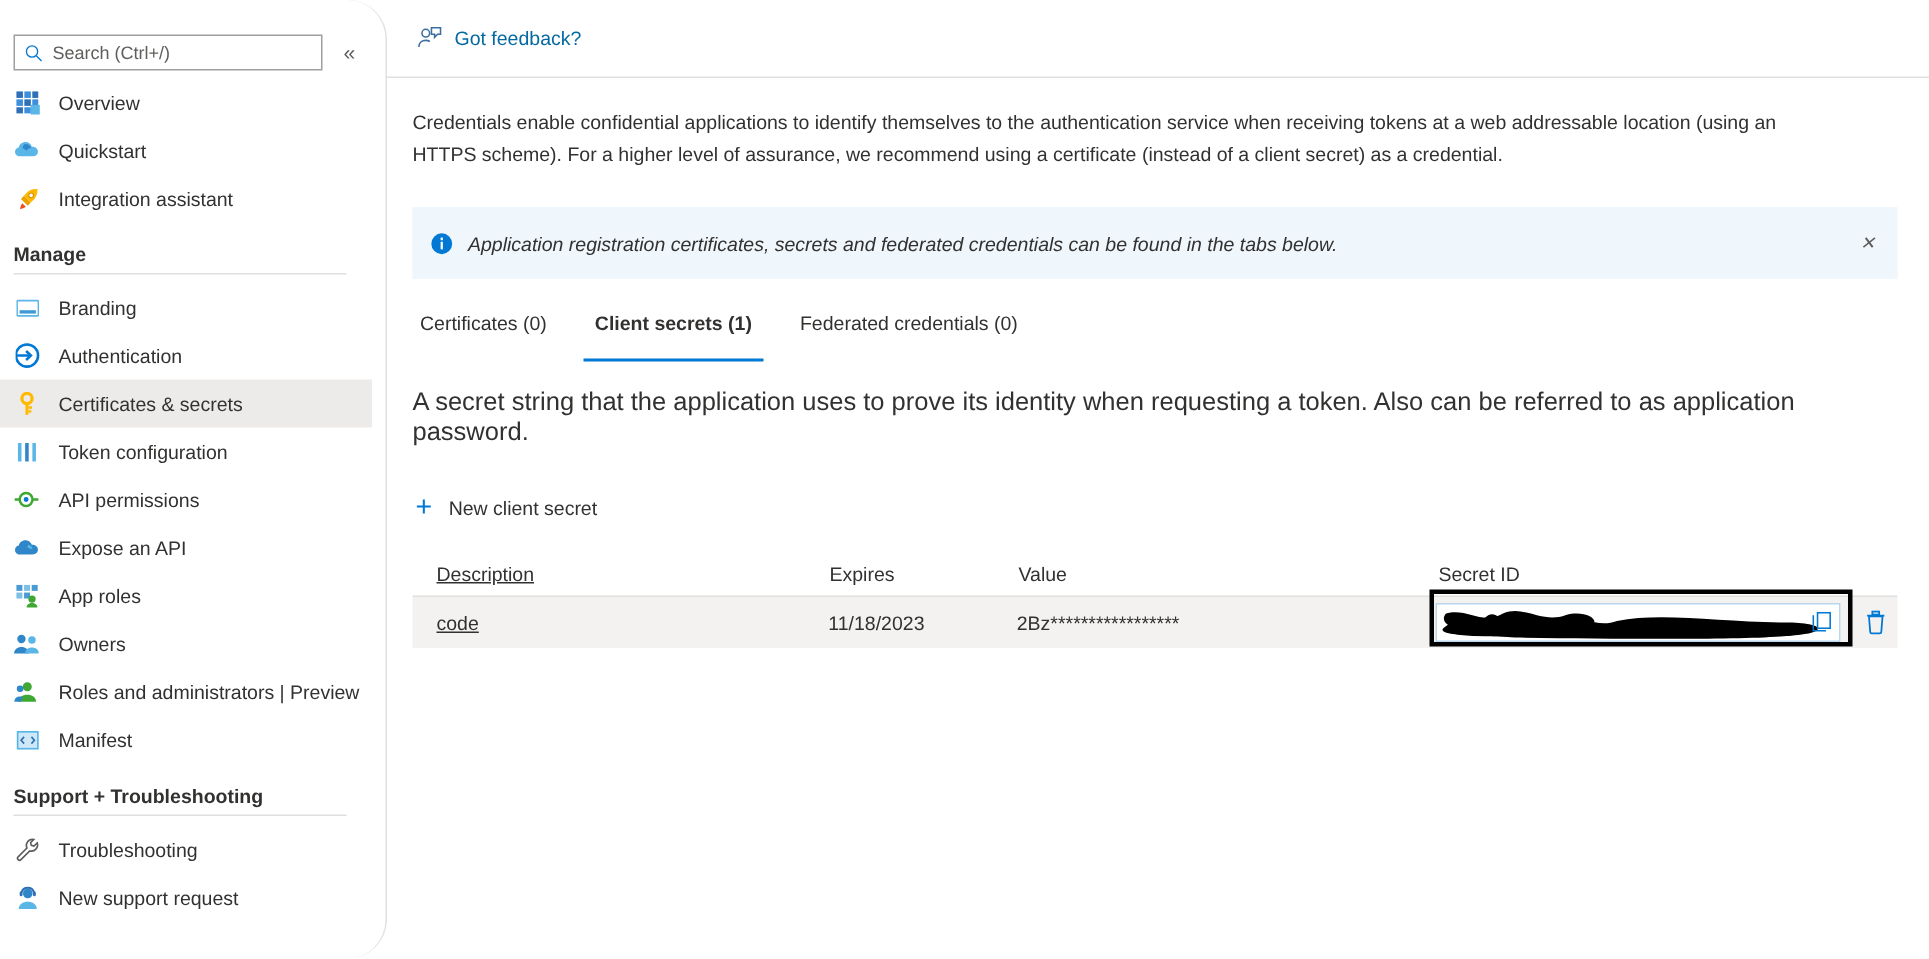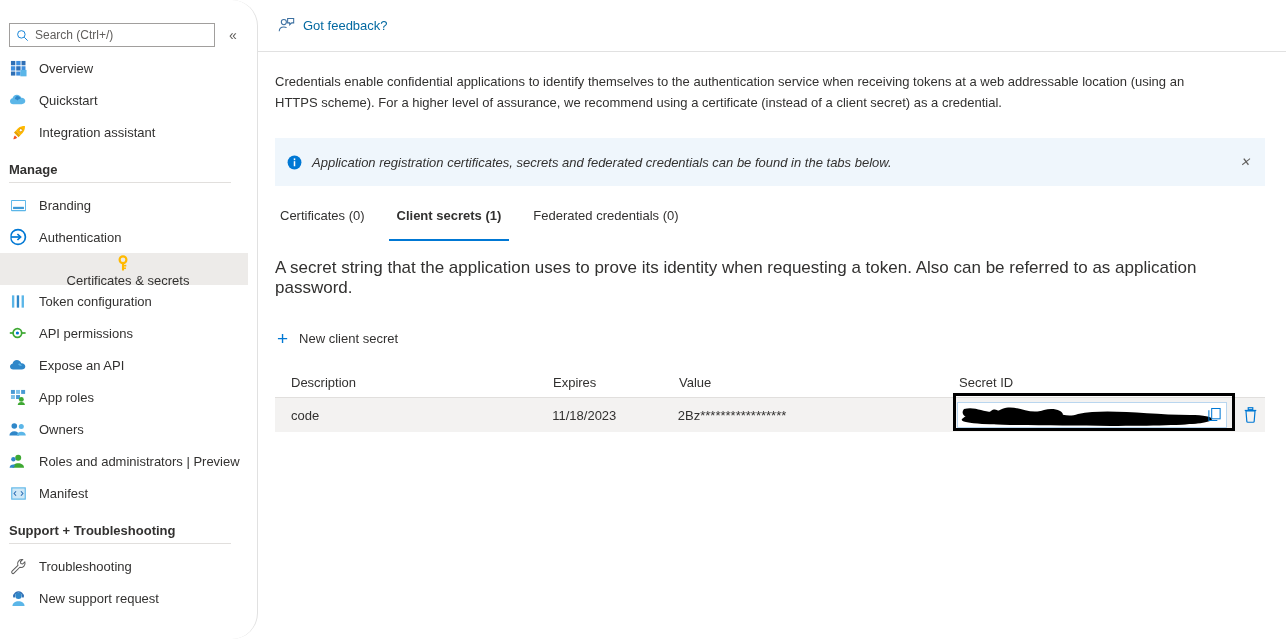--- a/index.html
+++ b/index.html
@@ -66,21 +66,21 @@
   .nav-item {
     display: flex;
     align-items: center;
     height: 32px;
     padding-left: 8px;
     cursor: pointer;
     font-size: 13px;
     color: #323130;
     width: 248px;
   }
-  .nav-item.selected { background: #edebe9; flex-direction: column; }
+  .nav-item.selected { background: #edebe9; }
   .nav-icon {
     width: 20px; height: 20px;
     margin-right: 11px;
     display: flex; align-items: center; justify-content: center;
     flex: 0 0 auto;
   }
   .nav-label { white-space: nowrap; }
 
   .section-head {
     font-size: 13px;
@@ -228,21 +228,21 @@
   }
   .tbl-row {
     display: flex;
     align-items: center;
     height: 34px;
     font-size: 13px;
     color: #323130;
     background: #f3f2f1;
     position: relative;
   }
-  .c-desc  { width: 278px; padding-left: 16px; }
+  .c-desc  { width: 278px; padding-left: 16px; text-decoration: underline; }
   .c-exp   { width: 126px; }
   .c-val   { width: 280px; }
   .c-sid   { flex: 1; padding-right: 4px; position: relative; }
 
   .sid-wrap {
     display: flex;
     align-items: center;
     height: 34px;
   }
   .sid-field {

